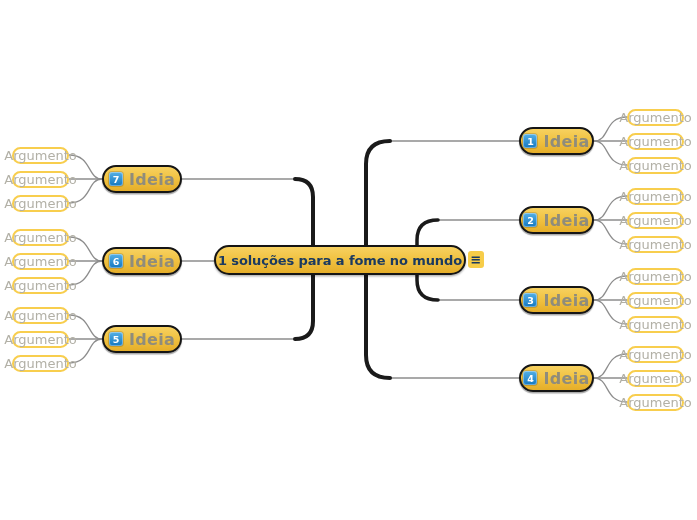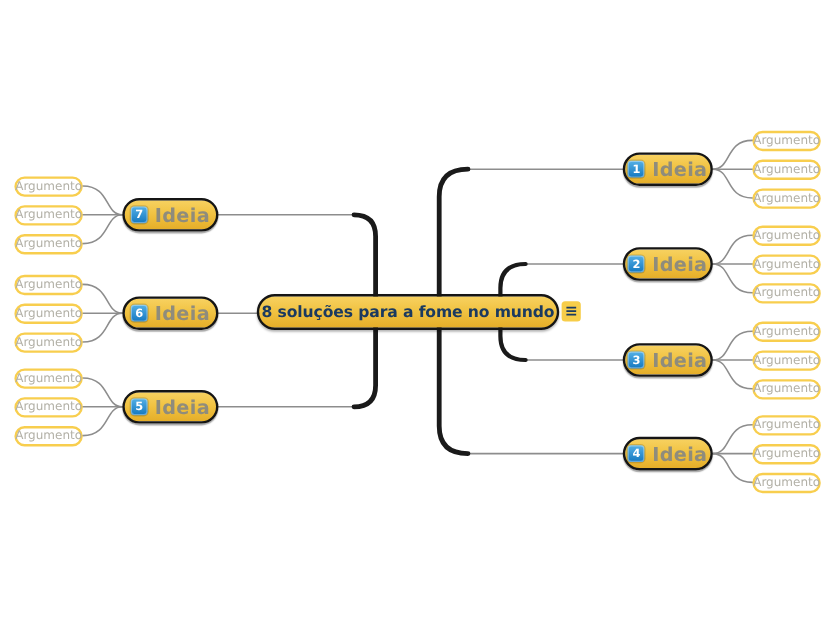--- a/index.html
+++ b/index.html
@@ -53,21 +53,21 @@
   }
   .arg-node {
     position: absolute;
     box-sizing: border-box;
     background: var(--arg-fill);
     border: 2px solid var(--arg-border);
     border-radius: 9px;
     display: flex;
     align-items: center;
     justify-content: center;
-    font-size: 10px;
+    font-size: 13px;
     color: var(--arg-text);
     z-index: 2;
     cursor: pointer;
   }
   #central-node {
     position: absolute;
     left: 214px; top: 245px;
     width: 252px; height: 30px;
     box-sizing: border-box;
     background: linear-gradient(180deg, var(--node-top) 0%, var(--node-mid) 45%, var(--node-bottom) 100%);
@@ -136,21 +136,21 @@
       <path d="M 102 339 C 87 339 92 363 69 363" fill="none" stroke="#8d8d8d" stroke-width="1.3" stroke-linecap="round"></path>
       <path d="M 102 261 C 87 261 92 237 69 237" fill="none" stroke="#8d8d8d" stroke-width="1.3" stroke-linecap="round"></path>
       <path d="M 102 261 L 69 261" fill="none" stroke="#8d8d8d" stroke-width="1.3" stroke-linecap="round"></path>
       <path d="M 102 261 C 87 261 92 285 69 285" fill="none" stroke="#8d8d8d" stroke-width="1.3" stroke-linecap="round"></path>
       <path d="M 102 179 C 87 179 92 155 69 155" fill="none" stroke="#8d8d8d" stroke-width="1.3" stroke-linecap="round"></path>
       <path d="M 102 179 L 69 179" fill="none" stroke="#8d8d8d" stroke-width="1.3" stroke-linecap="round"></path>
       <path d="M 102 179 C 87 179 92 203 69 203" fill="none" stroke="#8d8d8d" stroke-width="1.3" stroke-linecap="round"></path>
     </svg>
 
   <div id="central-node">
-    <span>8 soluções para a fome no mundo</span>
+    <span>1 soluções para a fome no mundo</span>
   </div>
 
   <div id="topic-menu">≡</div>
 
   <div id="nodes">
       <div class="idea-node" style="left: 519px; top: 127px; width: 75px; height: 28px;">
         <span class="idea-badge">1</span>
         <span class="idea-label">Ideia</span>
       </div>
       <div class="arg-node" style="left: 627px; top: 108.5px; width: 57px; height: 17px;">Argumento</div>

